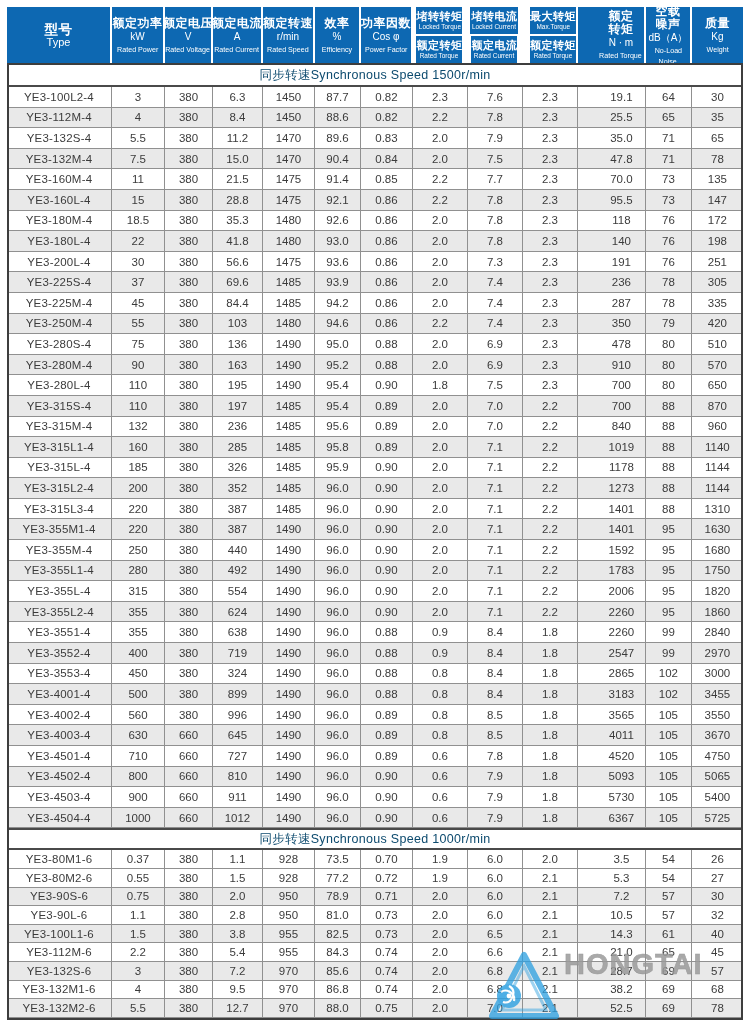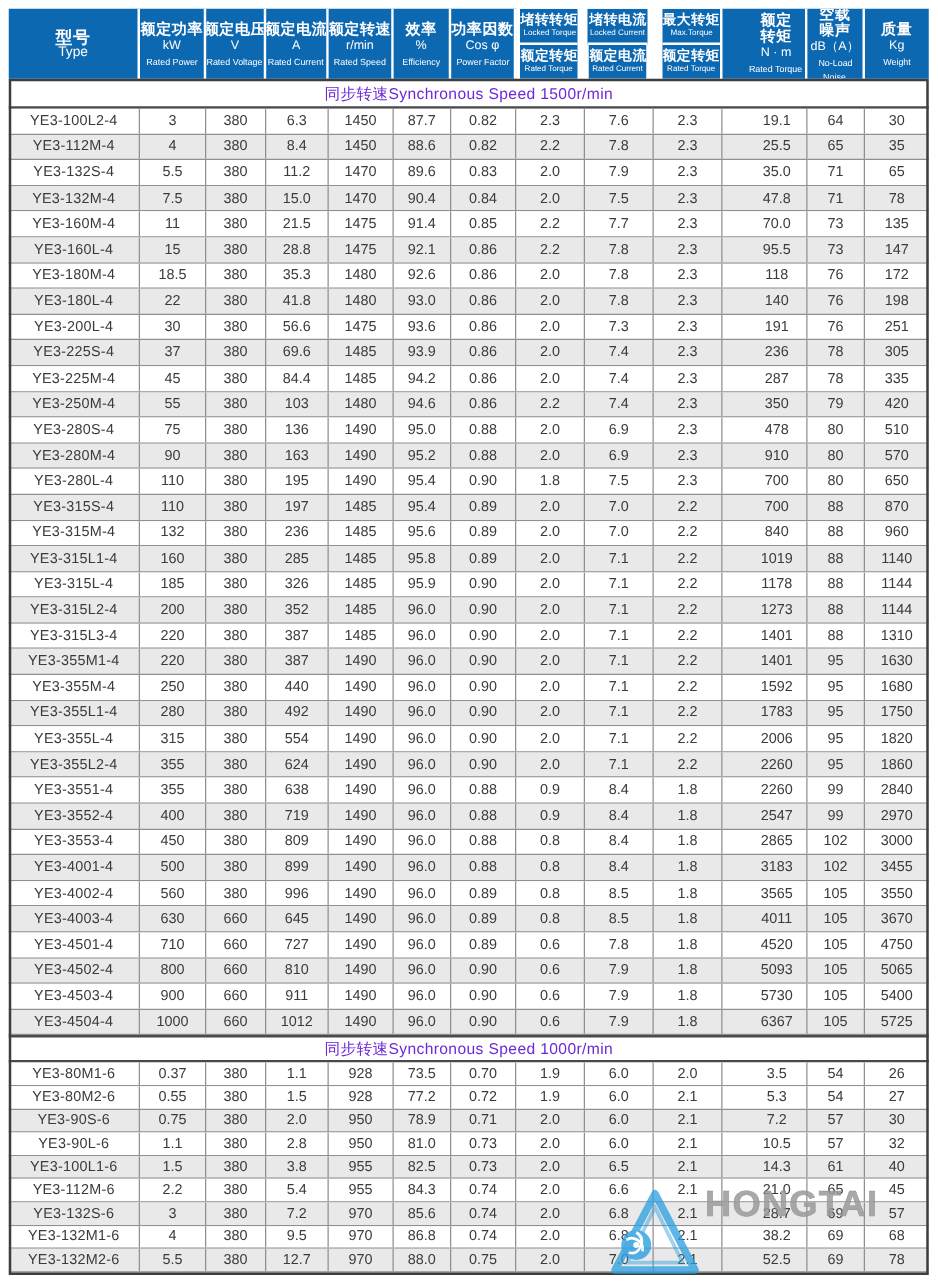--- a/index.html
+++ b/index.html
@@ -24,21 +24,21 @@
 
   
   .c0{width:14.266%;} .c1{width:7.201%;} .c2{width:6.522%;} .c3{width:6.793%;}
   .c4{width:7.065%;} .c5{width:6.25%;}  .c6{width:7.065%;} .c7{width:7.473%;}
   .c8{width:7.473%;} .c9{width:7.473%;align-items:flex-end;} .c10{width:9.239%;padding-left:20px;} .c11{width:6.25%;} .c12{width:6.929%;}
   .hcell,.cell{flex:none;}
 
   
   .tbody{position:absolute;left:7px;top:65px;width:736px;}
   .section-title{box-sizing:border-box;height:22px;display:flex;align-items:center;justify-content:center;
-                 font-size:12.5px;color:#6d28d9;border-bottom:2px solid #4a4a4a;background:#fff;letter-spacing:.3px;}
+                 font-size:12.5px;color:#0c4a6e;border-bottom:2px solid #4a4a4a;background:#fff;letter-spacing:.3px;}
   .section-title.mid{border-top:2px solid #4a4a4a;}
   .row{display:flex;box-sizing:border-box;border-bottom:1px solid #909090;background:#fff;}
   .row.s0{height:20.6px;}
   .row.s1{height:18.6px;}
   .row.alt{background:#e9e9e9;}
   .cell{box-sizing:border-box;display:flex;align-items:center;justify-content:center;
         font-size:11.5px;color:#3b3b3b;border-right:1px solid #909090;overflow:hidden;white-space:nowrap;}
   .cell:last-child{border-right:none;}
   .cell.c0{letter-spacing:.2px;}
 
@@ -563,21 +563,21 @@
         <div class="cell c8">8.4</div>
         <div class="cell c9">1.8</div>
         <div class="cell c10">2547</div>
         <div class="cell c11">99</div>
         <div class="cell c12">2970</div>
       </div>
       <div class="row s0">
         <div class="cell c0">YE3-3553-4</div>
         <div class="cell c1">450</div>
         <div class="cell c2">380</div>
-        <div class="cell c3">809</div>
+        <div class="cell c3">324</div>
         <div class="cell c4">1490</div>
         <div class="cell c5">96.0</div>
         <div class="cell c6">0.88</div>
         <div class="cell c7">0.8</div>
         <div class="cell c8">8.4</div>
         <div class="cell c9">1.8</div>
         <div class="cell c10">2865</div>
         <div class="cell c11">102</div>
         <div class="cell c12">3000</div>
       </div>

